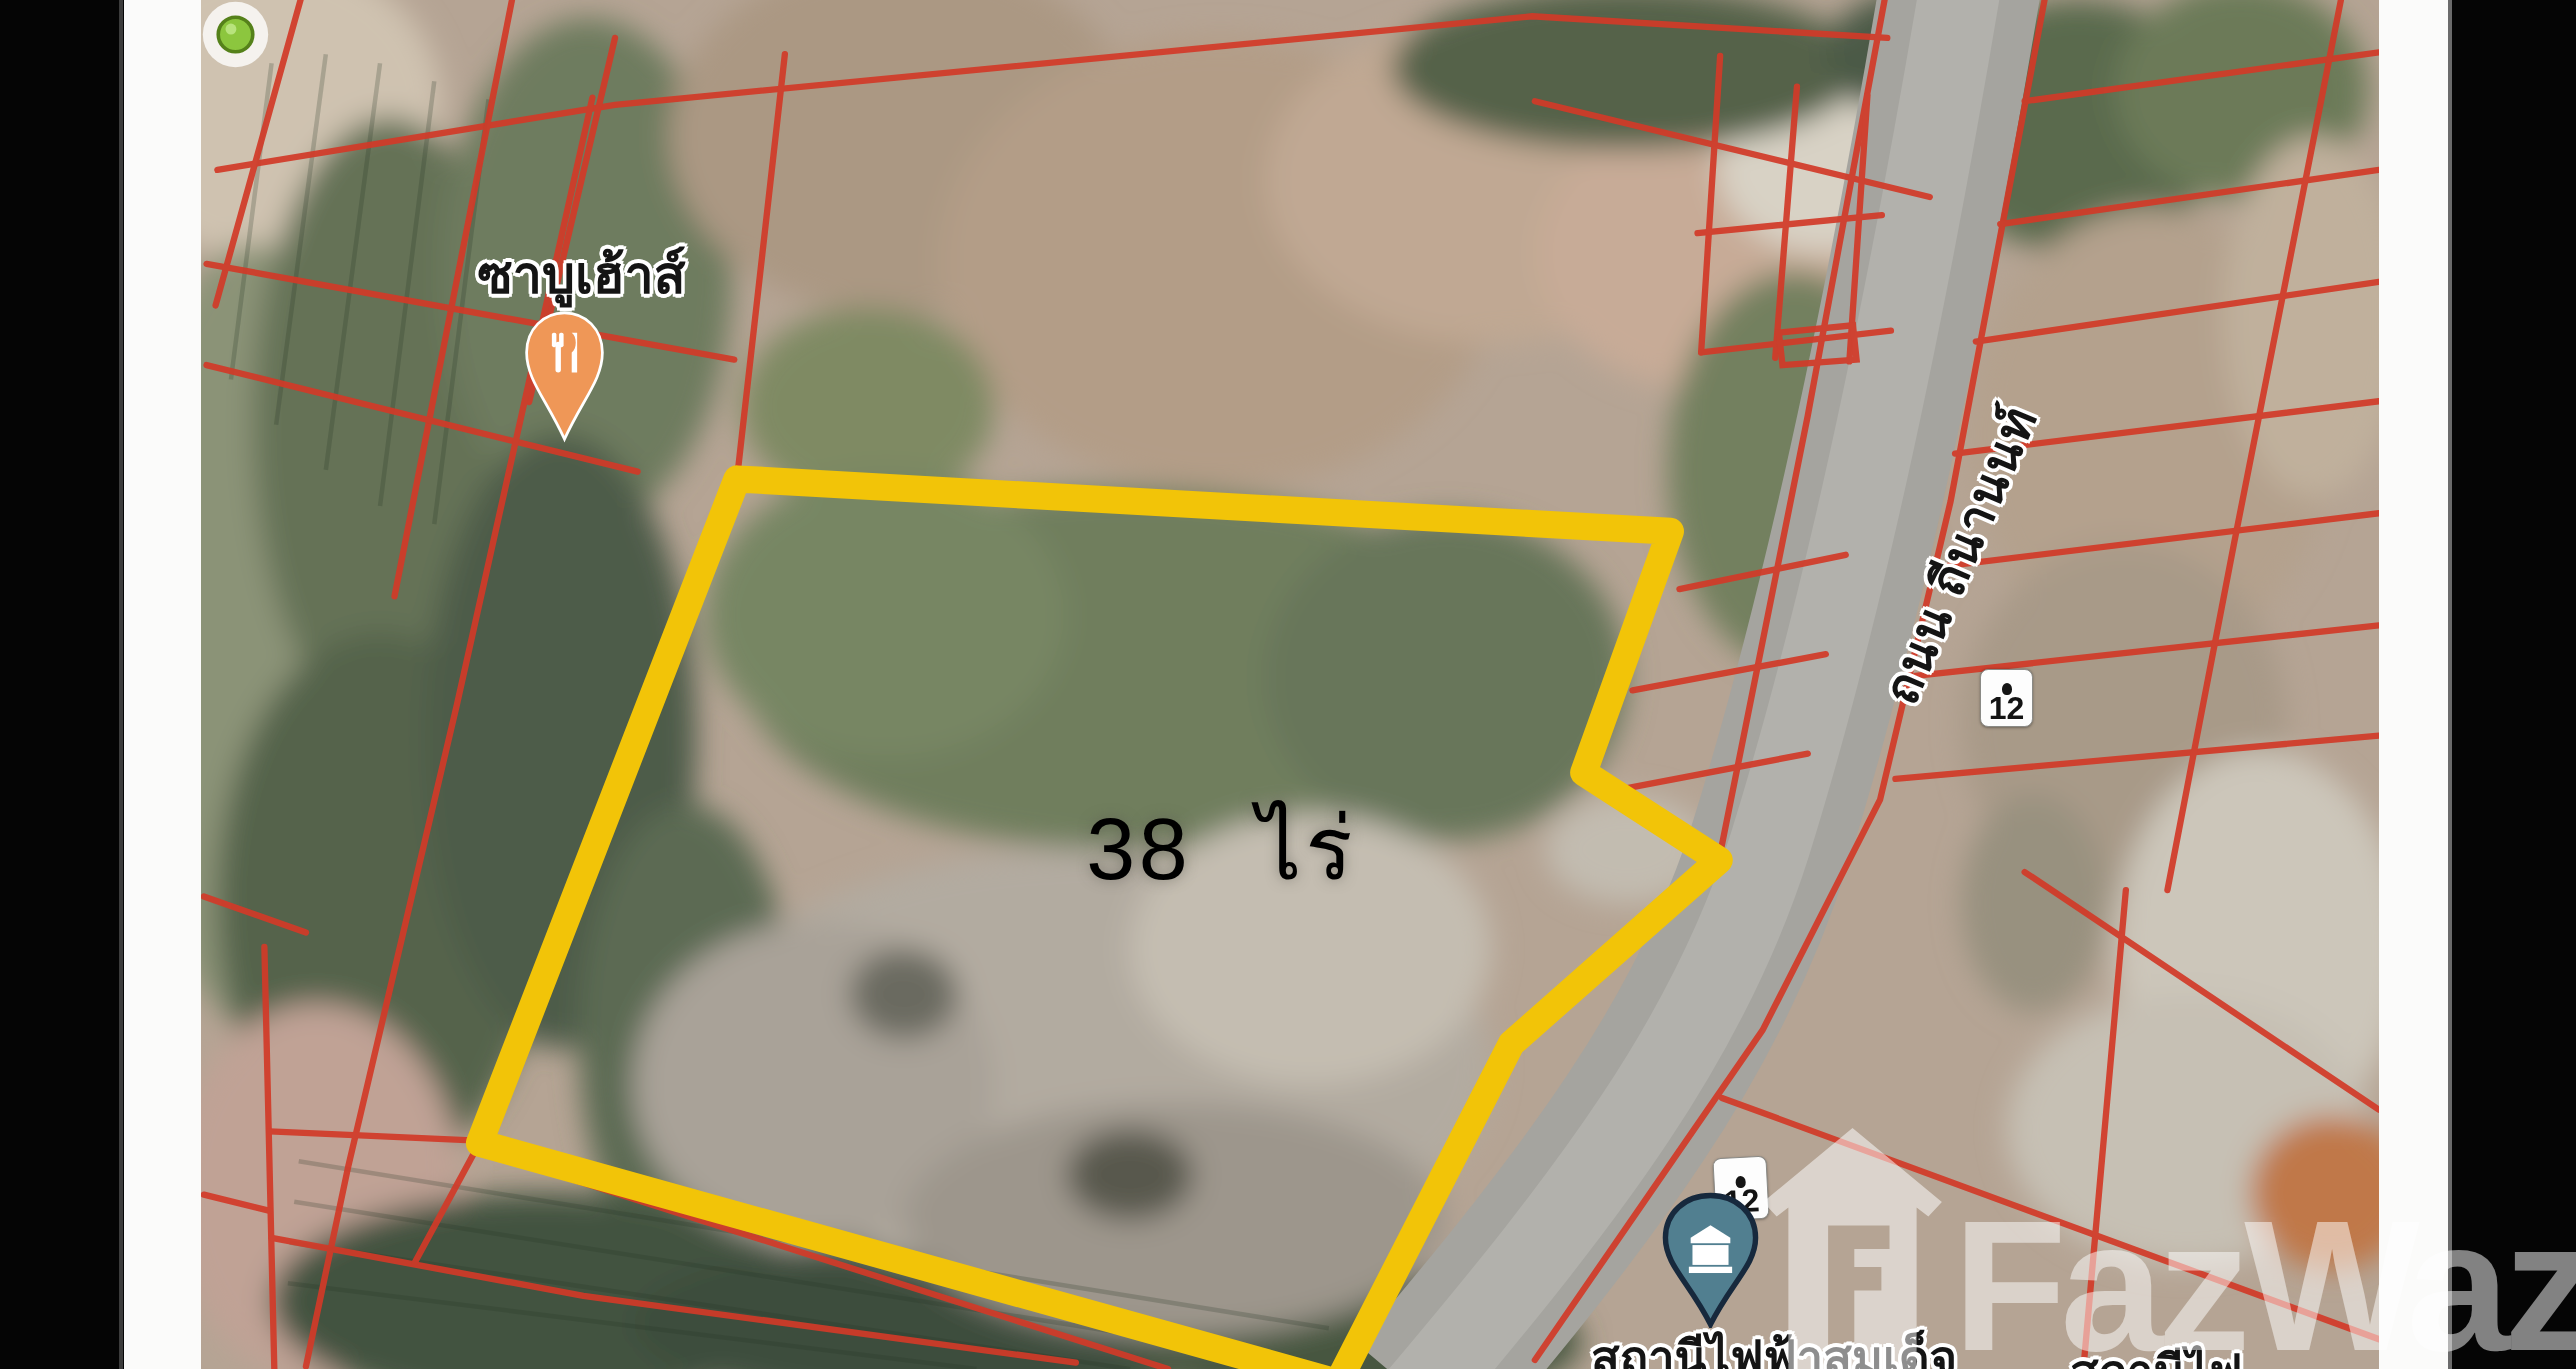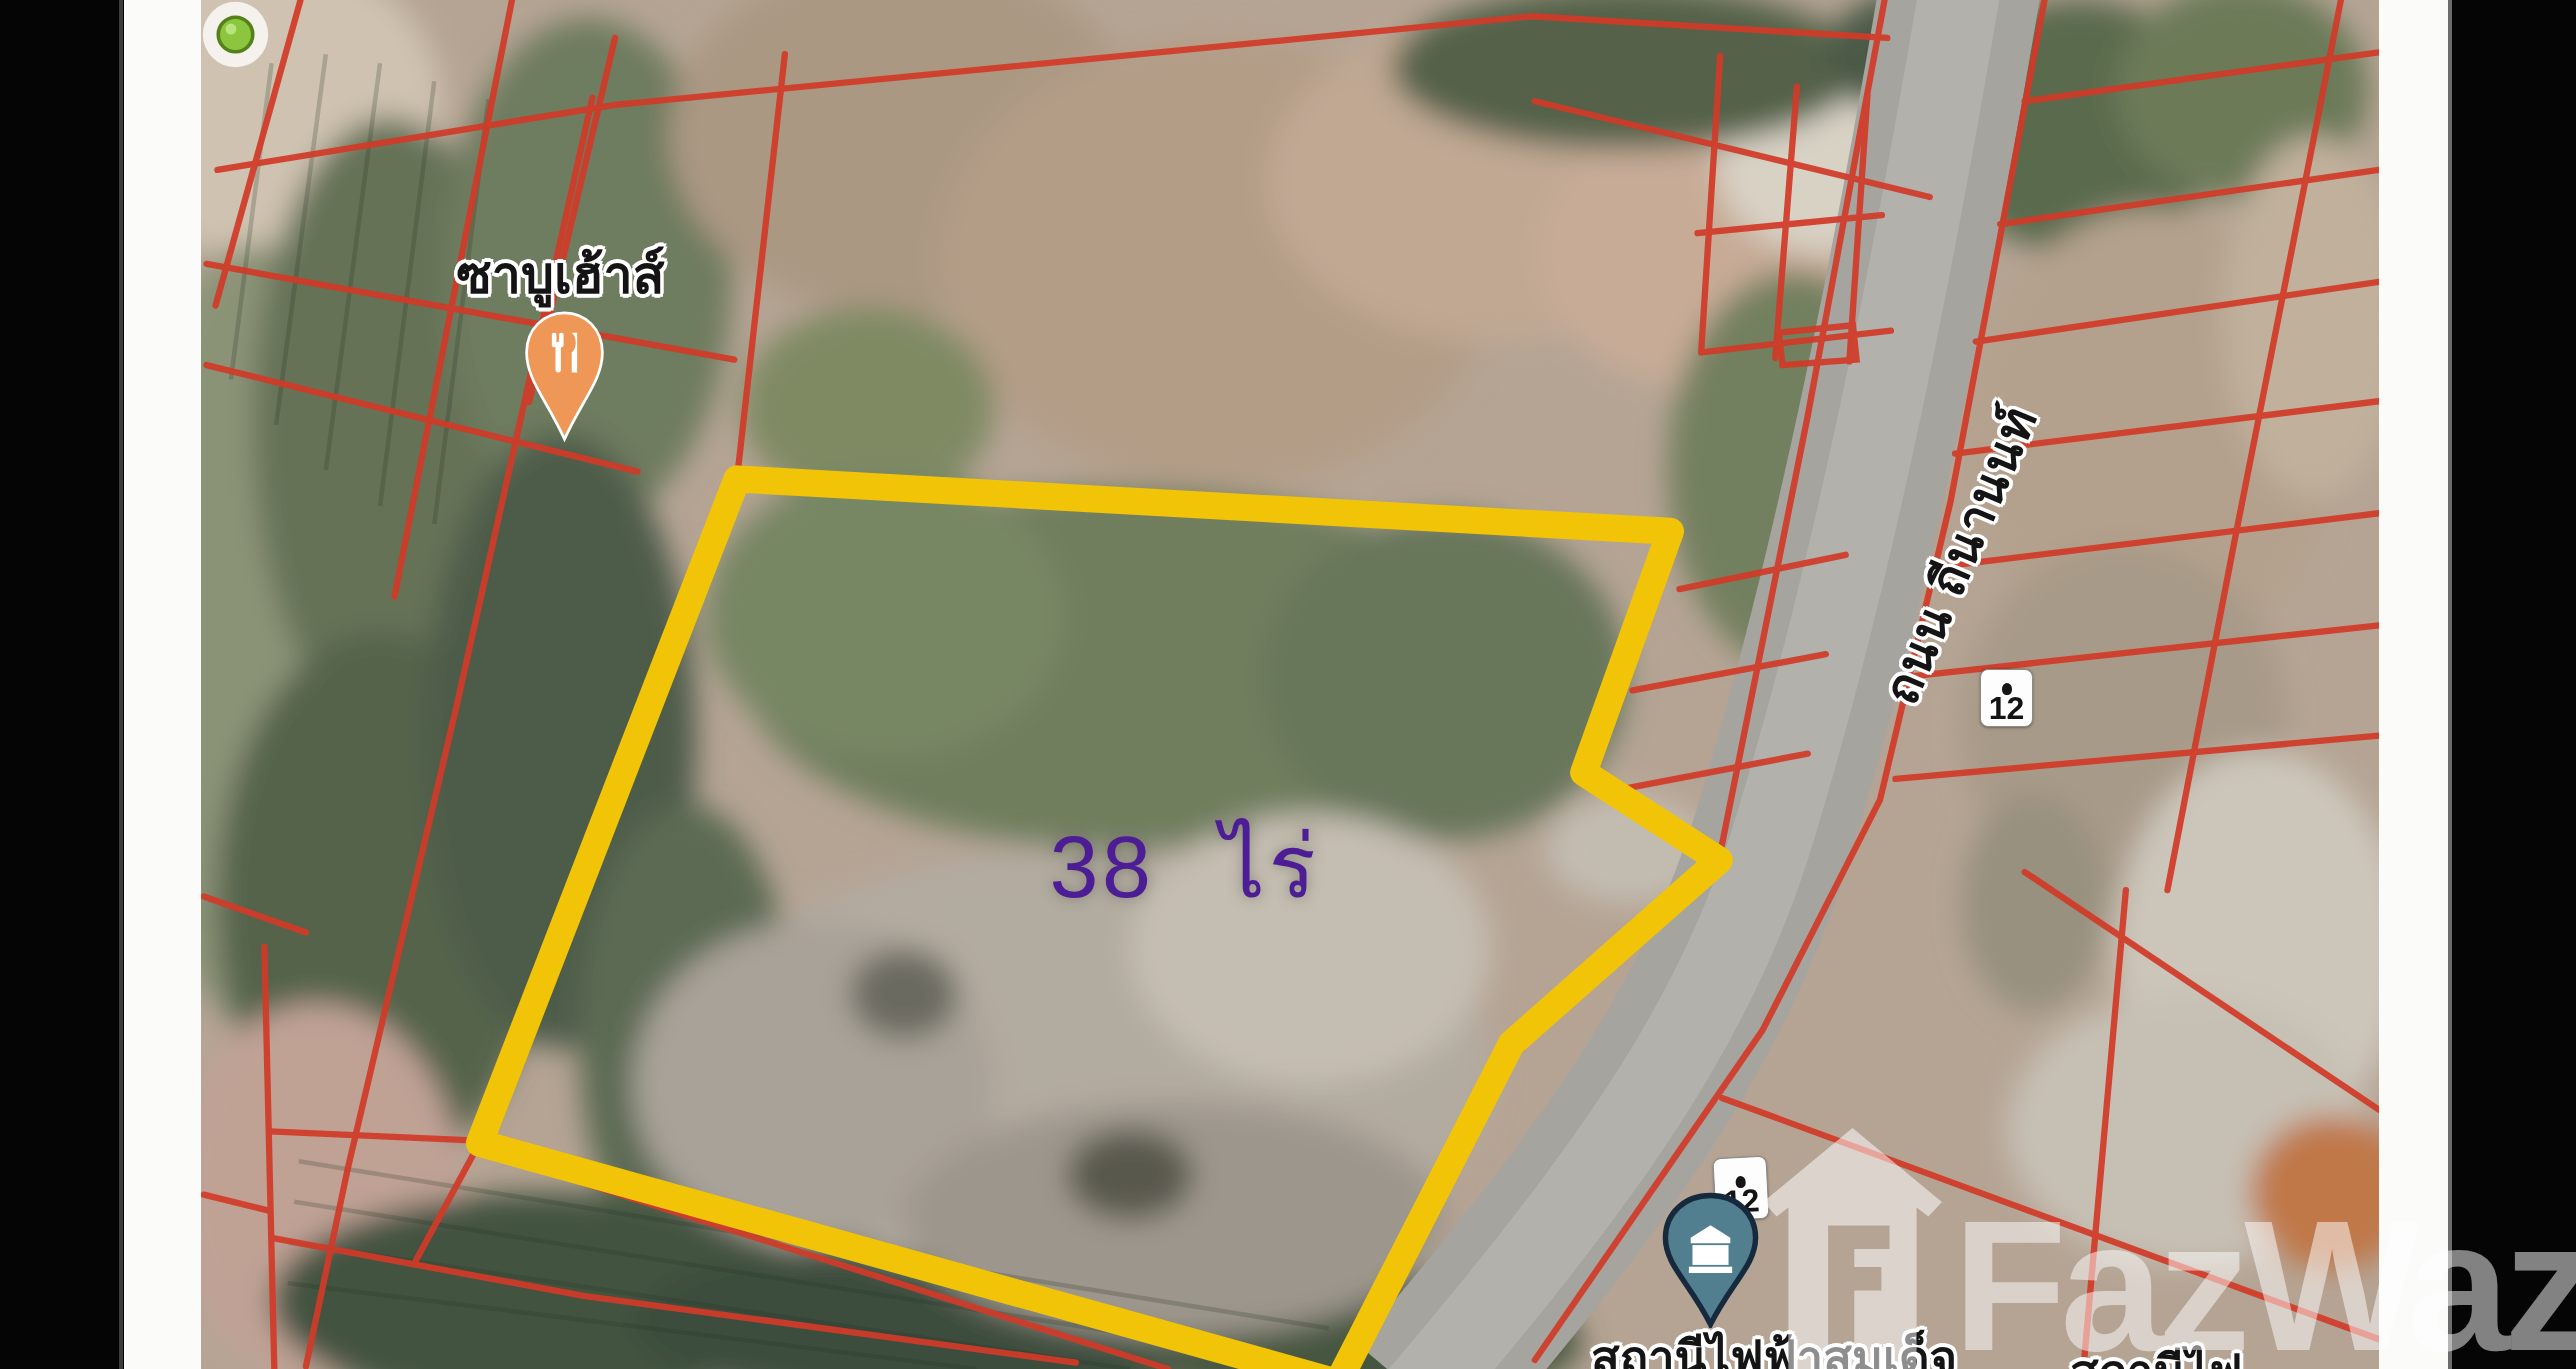--- a/index.html
+++ b/index.html
@@ -9,26 +9,26 @@
   .white-card{position:absolute;left:124px;top:0;width:2326px;height:1369px;background:#fbfbfa;}
   .edge-line-left{position:absolute;left:119px;top:0;width:3.6px;height:1369px;background:#3c3c3c;}
   .edge-line-right{position:absolute;left:2448px;top:0;width:3.6px;height:1369px;background:#6b6b6b;}
   .photo{position:absolute;left:201px;top:0;width:2178px;height:1369px;overflow:hidden;background:#b5a494;}
   .photo svg{position:absolute;left:0;top:0;}
 
   
   .maplabel{position:absolute;white-space:nowrap;font-weight:bold;color:#141414;
     text-shadow:-3.6px 0 0 #fff,3.6px 0 0 #fff,0 -3.6px 0 #fff,0 3.6px 0 #fff,
                 -2.7px -2.7px 0 #fff,2.7px 2.7px 0 #fff,-2.7px 2.7px 0 #fff,2.7px -2.7px 0 #fff;}
-  .poi-name{left:206px;top:233px;width:307px;font-size:52px;text-align:center;}
+  .poi-name{left:227px;top:233px;width:307px;font-size:52px;text-align:center;}
   .road-name{left:1697px;top:662px;font-size:49px;transform:rotate(-67deg);transform-origin:0 50%;letter-spacing:1.8px;}
   .substation-1{left:1390px;top:1320px;font-size:47px;}
   .substation-2{left:1869px;top:1334px;font-size:47px;}
-  .area-label{position:absolute;left:812px;top:796px;width:343px;text-align:center;white-space:nowrap;
-    color:#4c1d95;font-size:88px;font-weight:500;letter-spacing:3.6px;word-spacing:38px;
+  .area-label{position:absolute;left:812px;top:778px;width:343px;text-align:right;white-space:nowrap;
+    color:#000000;font-size:88px;font-weight:500;letter-spacing:3.6px;word-spacing:38px;
     text-shadow:0 0 12.7px rgba(90,90,80,.55);}
 
   
   .shield{position:absolute;background:#fdfdfd;border:1.8px solid #8a8a86;border-radius:8.1px;
     display:flex;flex-direction:column;align-items:center;justify-content:flex-end;
     box-shadow:0 0.9px 2.7px rgba(0,0,0,.35);}
   .shield .crest{width:10px;height:11.8px;background:#151515;border-radius:50% 50% 45% 45%;margin-bottom:-2.7px;}
   .shield .num{font-weight:bold;color:#131313;font-size:32px;line-height:1.05;}
   .shield-a{left:1779px;top:669px;width:51px;height:56px;}
   .shield-b{left:1513px;top:1157px;width:52px;height:61px;transform:rotate(-3deg);}

